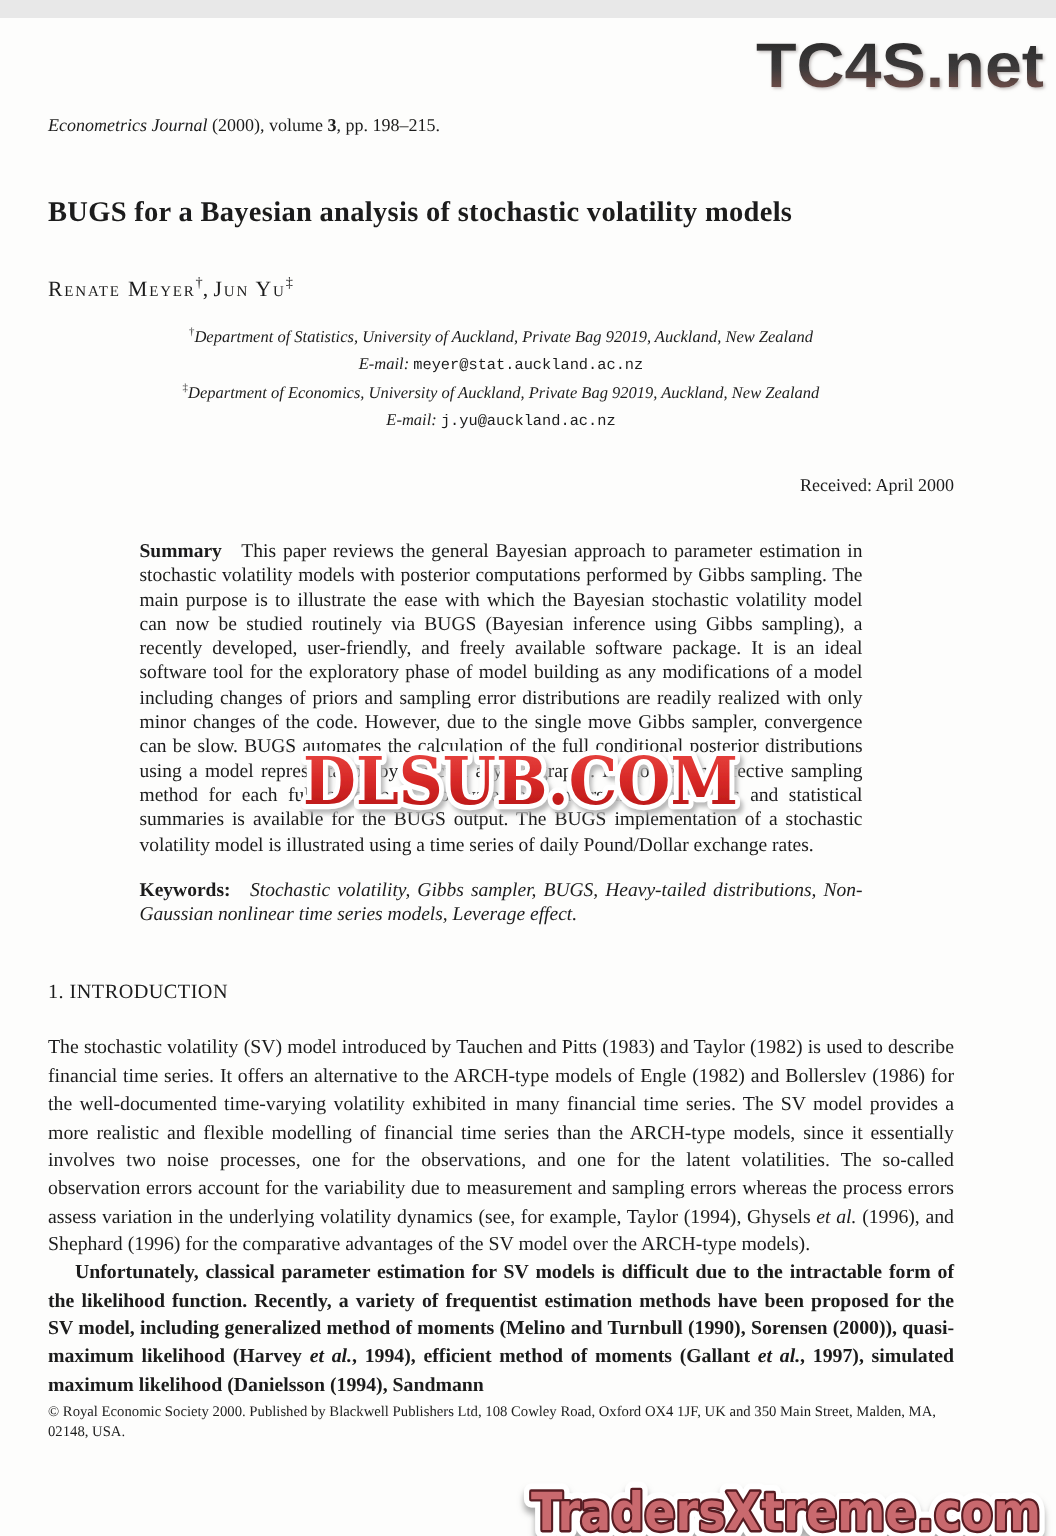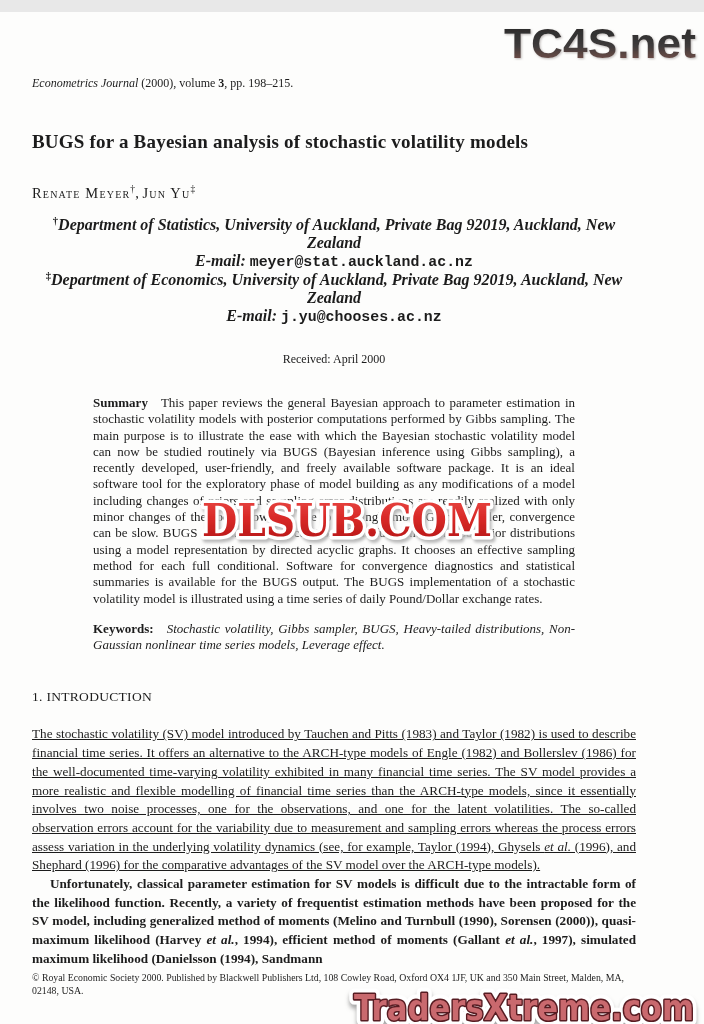--- a/index.html
+++ b/index.html
@@ -21,32 +21,32 @@
   .sup { vertical-align: super; font-size: 66%; line-height: 0; }
   .gap { padding-right: 13px; }
 
   .journal-line { font-size: 12px; }
   .title {
     margin: 40px 0 0 0; padding: 0;
     font-size: 19px; font-weight: bold;
     letter-spacing: 0.2px;
   }
   .authors { margin-top: 32px; font-size: 14.5px; }
-  .affil { margin-top: 14px; text-align: center; font-size: 16px; line-height: 18px; font-weight: bold; }
-  .received { margin-top: 26px; text-align: center; font-size: 12px; }
+  .affil { margin-top: 14px; text-align: center; font-size: 11px; line-height: 18px; }
+  .received { margin-top: 26px; text-align: right; font-size: 12px; }
   .abstract {
     margin: 28px auto 0 auto;
     width: 482px;
     font-size: 13px; line-height: 16.3px;
     text-align: justify;
   }
   .keywords { margin-top: 14px; }
   .heading { margin-top: 36px; text-align: left; font-size: 13.5px; letter-spacing: 0.3px; }
   .para { font-size: 13.2px; line-height: 18.7px; text-align: justify; }
-  .p1 { margin-top: 20px; text-decoration: underline; }
+  .p1 { margin-top: 20px; }
   .p2 { text-indent: 18px; font-weight: bold; }
   .footer { margin-top: 2px; font-size: 9.8px; line-height: 13px; }
 
   .wm-top { position: absolute; top: 4px; right: 4px; }
   .wm-mid { position: absolute; top: 479px; left: 191px; }
   .wm-bottom { position: absolute; top: 970px; right: 0px; }
 </style>
 </head>
 <body>
 
@@ -69,21 +69,21 @@
   <div class="journal-line"><span class="i">Econometrics Journal</span><span> (2000), volume </span><span class="b">3</span><span>, pp. 198–215.</span></div>
 
   <h1 class="title">BUGS for a Bayesian analysis of stochastic volatility models</h1>
 
   <div class="authors"><span class="sc">Renate Meyer</span><span class="sup">†</span><span>, </span><span class="sc">Jun Yu</span><span class="sup">‡</span></div>
 
   <div class="affil">
     <div><span class="sup">†</span><span class="i">Department of Statistics, University of Auckland, Private Bag 92019, Auckland, New Zealand</span></div>
     <div><span class="i">E-mail: </span><span class="m">meyer@stat.auckland.ac.nz</span></div>
     <div><span class="sup">‡</span><span class="i">Department of Economics, University of Auckland, Private Bag 92019, Auckland, New Zealand</span></div>
-    <div><span class="i">E-mail: </span><span class="m">j.yu@chooses.ac.nz</span></div>
+    <div><span class="i">E-mail: </span><span class="m">j.yu@auckland.ac.nz</span></div>
   </div>
 
   <div class="received">Received: April 2000</div>
 
   <div class="abstract"><span class="b gap">Summary</span><span>This paper reviews the general Bayesian approach to parameter estimation in stochastic volatility models with posterior computations performed by Gibbs sampling. The main purpose is to illustrate the ease with which the Bayesian stochastic volatility model can now be studied routinely via BUGS (Bayesian inference using Gibbs sampling), a recently developed, user-friendly, and freely available software package. It is an ideal software tool for the exploratory phase of model building as any modifications of a model including changes of priors and sampling error distributions are readily realized with only minor changes of the code. However, due to the single move Gibbs sampler, convergence can be slow. BUGS automates the calculation of the full conditional posterior distributions using a model representation by directed acyclic graphs. It chooses an effective sampling method for each full conditional. Software for convergence diagnostics and statistical summaries is available for the BUGS output. The BUGS implementation of a stochastic volatility model is illustrated using a time series of daily Pound/Dollar exchange rates.</span></div>
 
   <div class="abstract keywords"><span class="b gap">Keywords:</span><span class="i">Stochastic volatility, Gibbs sampler, BUGS, Heavy-tailed distributions, Non-Gaussian nonlinear time series models, Leverage effect.</span></div>
 
   <div class="heading">1. INTRODUCTION</div>
 

